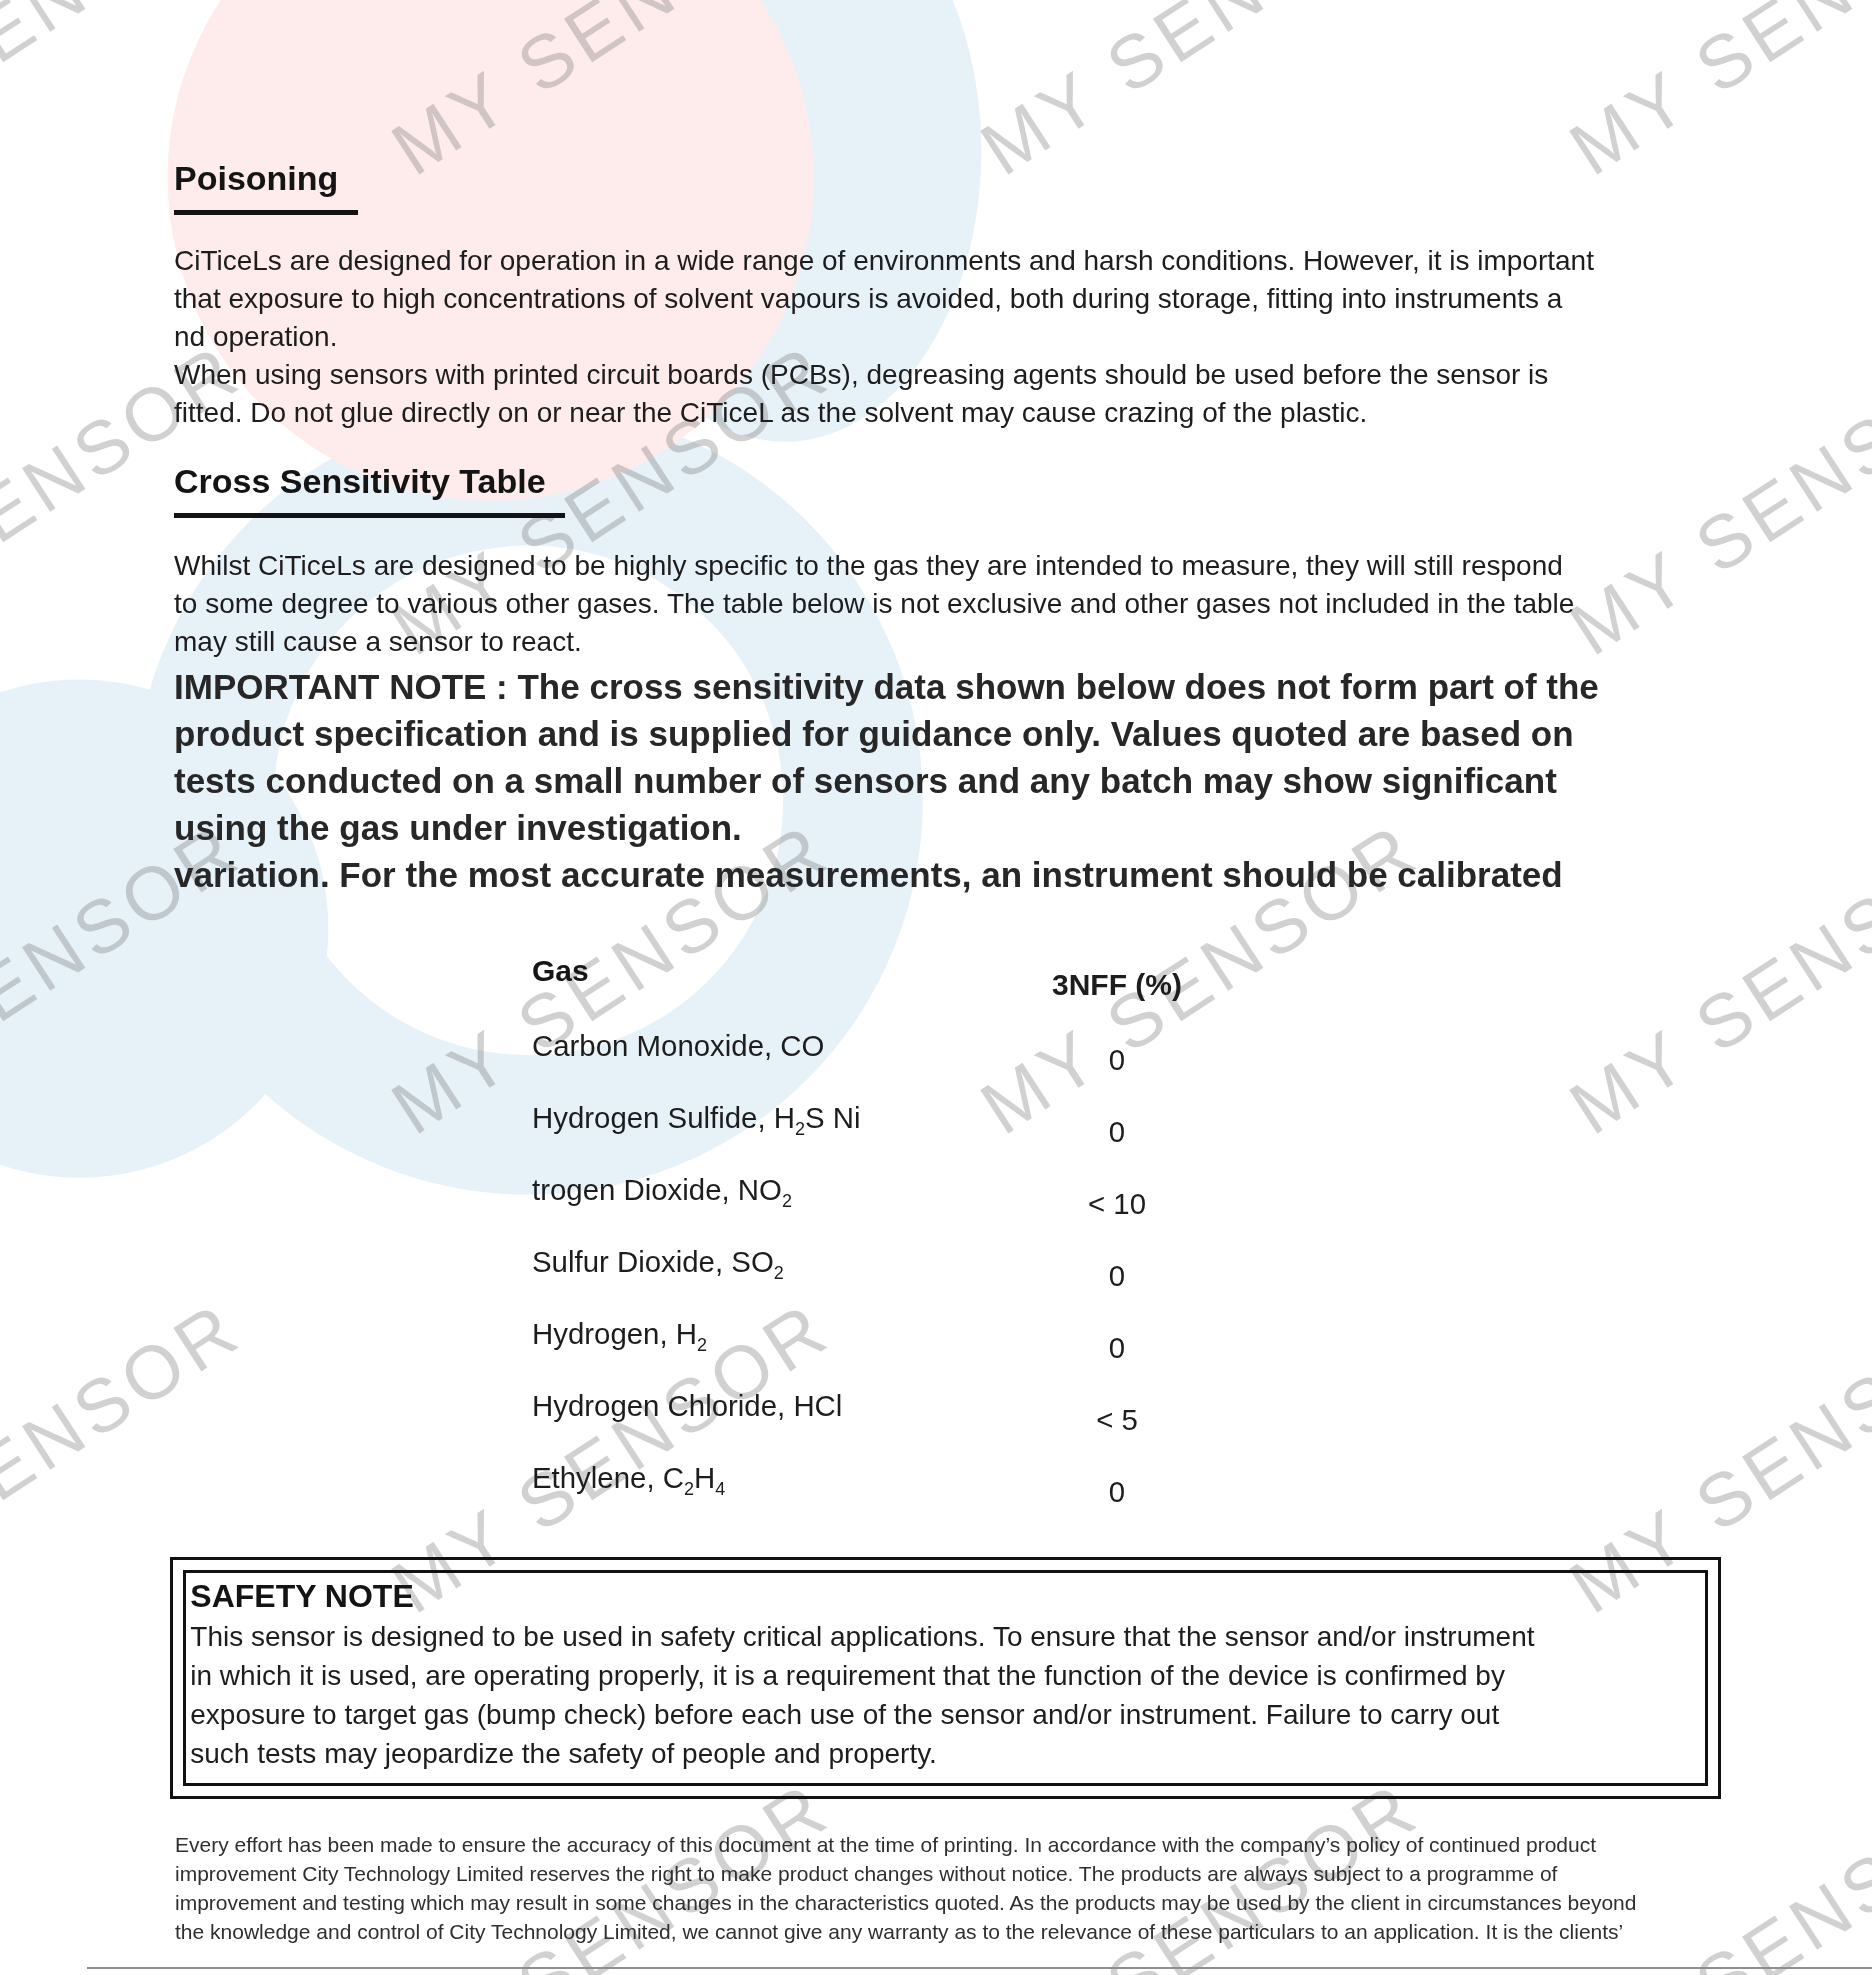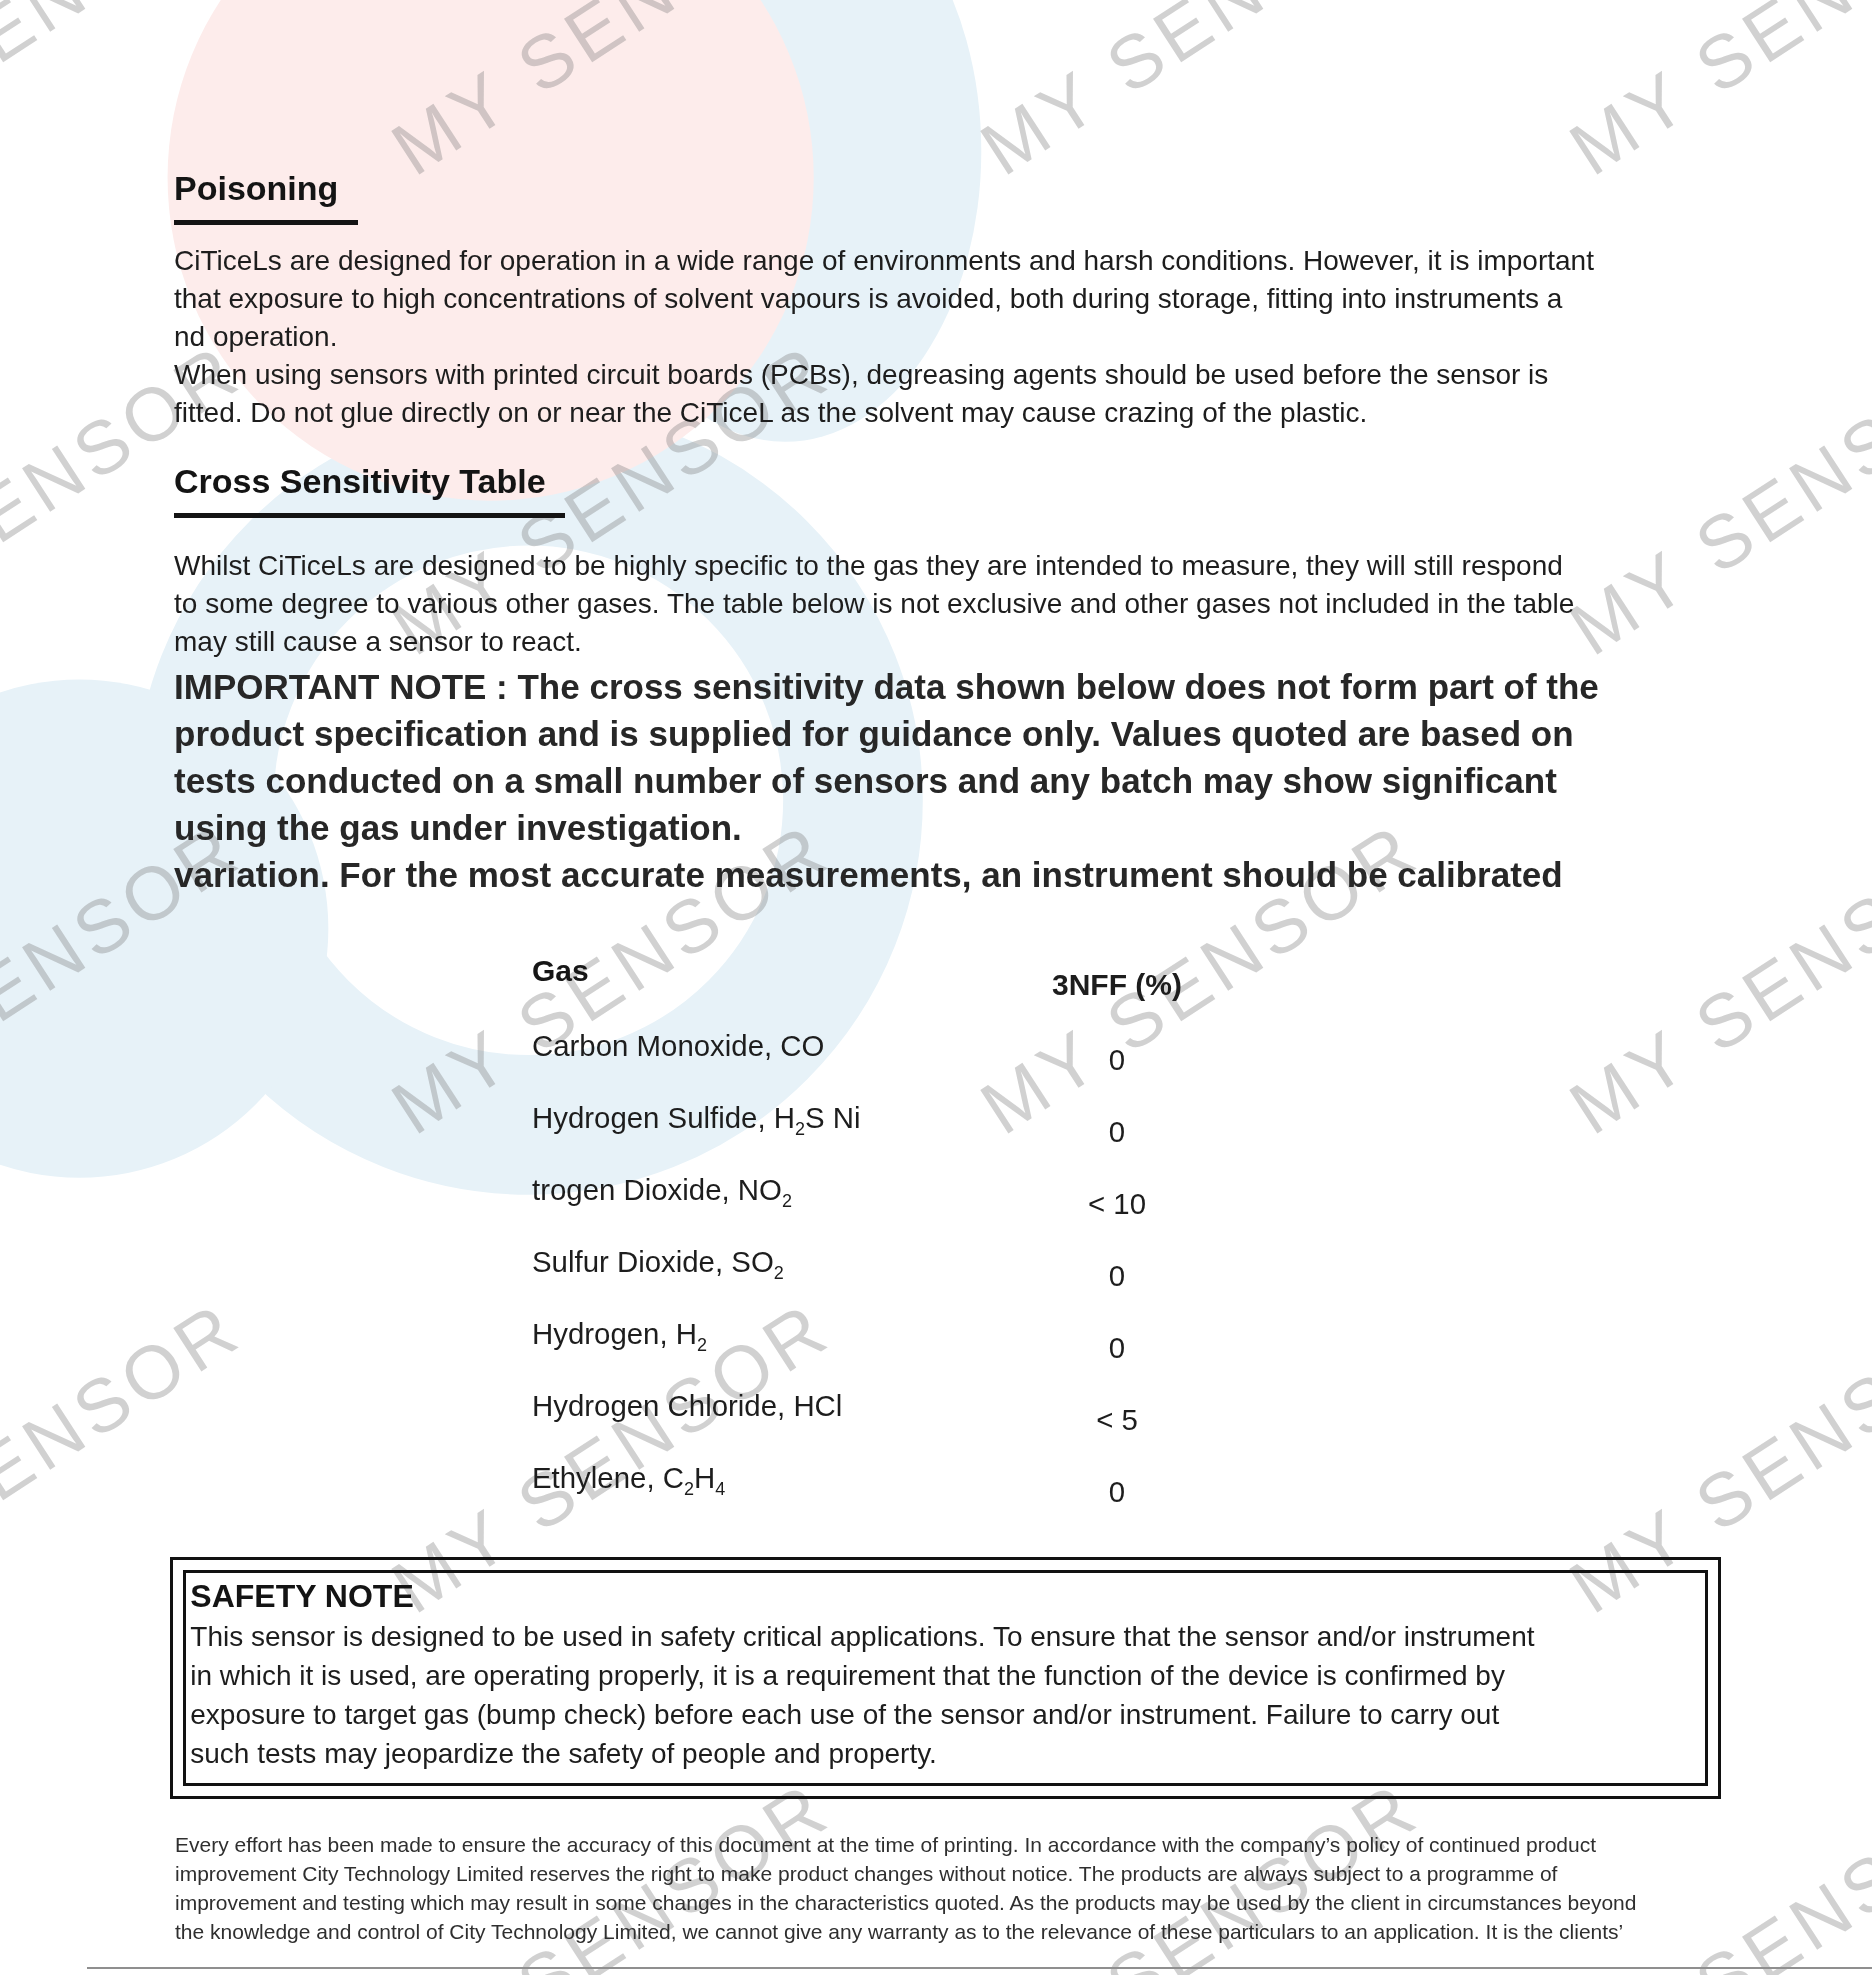--- a/index.html
+++ b/index.html
@@ -20,21 +20,21 @@
     transform:rotate(-33deg); transform-origin:0 50%;
   }
 
   .content { position:absolute; left:0; top:0; width:100%; height:100%; z-index:2; }
 
   .heading {
     position:absolute; left:174px;
     font-size:34px; font-weight:bold; color:#141414;
     padding:0 19.6px 12px 0; border-bottom:5.3px solid #141414; width:fit-content;
   }
-  .h-poisoning { top:169px; }
+  .h-poisoning { top:159px; }
   .h-cross { top:462px; }
 
   .para { position:absolute; left:174px; font-size:28px; line-height:38px; color:#1d1d1d; }
   .para .tline { white-space:nowrap; }
   .p1 { top:242px; }
   .p2 { top:547px; }
   .important {
     top:663px; font-size:35px; line-height:47px; font-weight:bold; color:#272727;
   }
 

